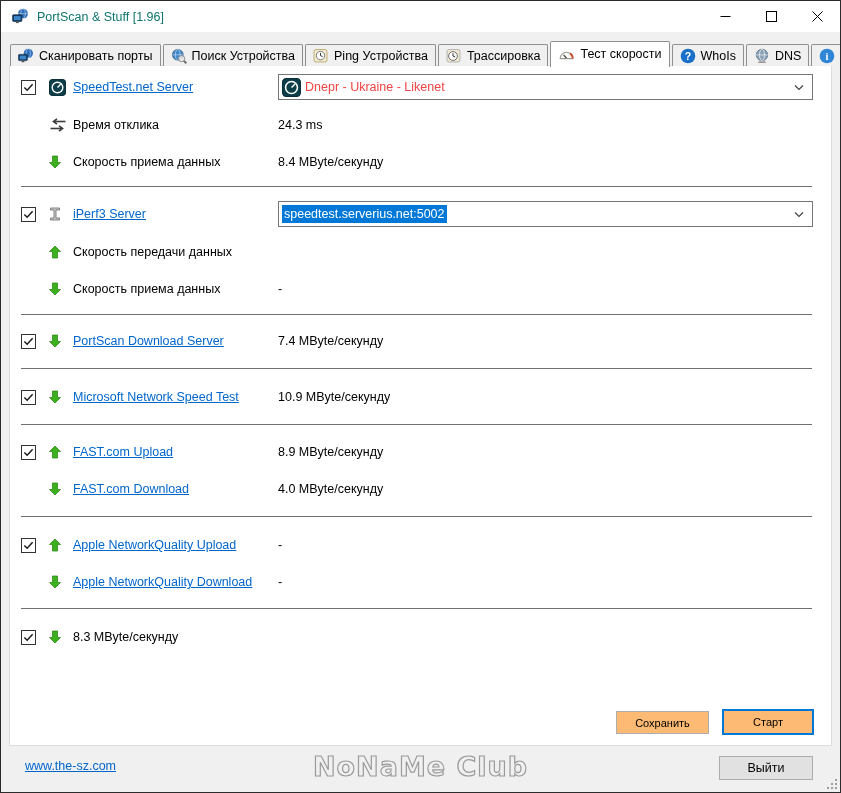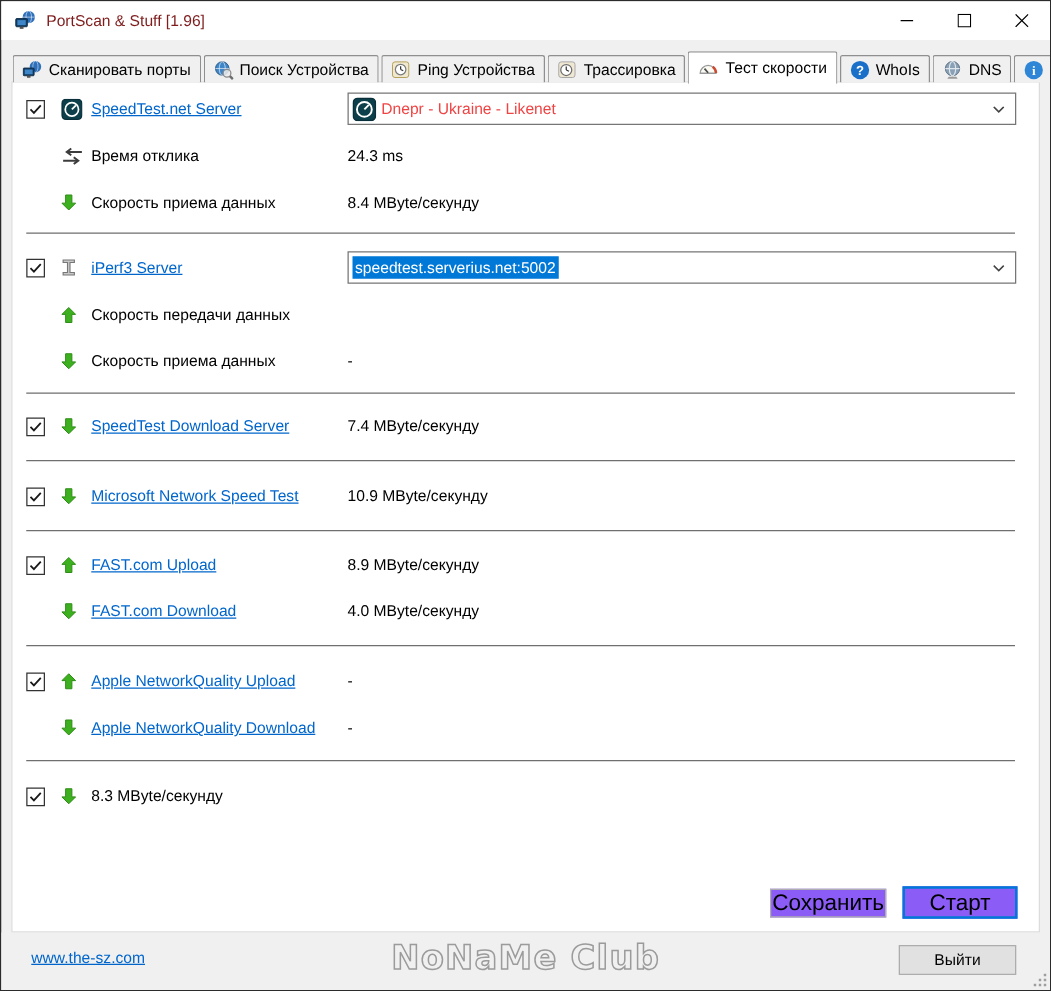--- a/index.html
+++ b/index.html
@@ -1,21 +1,21 @@
 <!DOCTYPE html>
 <html><head>
 <meta charset="utf-8">
 <style>
   html,body{margin:0;padding:0;background:#cfcfcf;}
   body{width:841px;height:793px;position:relative;font-family:"Liberation Sans",sans-serif;-webkit-font-smoothing:antialiased;}
   .window{position:absolute;inset:0;background:#f0f0f0;border:1px solid #2b2b2b;box-sizing:border-box;overflow:hidden;}
   
   .titlebar{position:absolute;left:0;top:0;right:0;height:31px;background:#ffffff;display:flex;align-items:center;}
   .titlebar .appico{margin-left:11px;width:17px;height:17px;flex:0 0 auto;}
-  .titlebar .title{margin-left:8px;font-size:12.5px;color:#7f1d1d;}
+  .titlebar .title{margin-left:8px;font-size:12.5px;color:#0f766e;}
   .winbtns{margin-left:auto;display:flex;height:31px;}
   .winbtn{width:46px;height:31px;display:flex;align-items:center;justify-content:center;cursor:default;}
   
   .tabs{position:absolute;left:9px;top:40px;right:9px;height:25px;display:flex;align-items:flex-end;z-index:3;}
   .tab{display:flex;align-items:center;gap:5px;padding:0 7px;border:1px solid #8f8f8f;border-bottom:none;background:#f0f0f0;height:22px;box-sizing:border-box;margin-right:2px;font-size:12.5px;color:#000;white-space:nowrap;position:relative;border-radius:2px 2px 0 0;}
   .tab svg{flex:0 0 auto;}
   .tab.active{background:#ffffff;height:26px;margin-bottom:-1px;padding-bottom:1px;z-index:4;}
   
   .panel{position:absolute;left:8px;right:8px;top:64px;height:681px;background:#ffffff;border:1px solid #dcdcdc;box-sizing:border-box;z-index:2;}
   .row{display:flex;align-items:center;height:26px;font-size:12.5px;color:#000;}
@@ -27,21 +27,21 @@
   .checkbox{width:13px;height:13px;background:#fff;border:1px solid #333;display:flex;align-items:center;justify-content:center;box-sizing:content-box;}
   a.link{color:#0066cc;text-decoration:underline;cursor:pointer;}
   .sep{height:0;border-top:1px solid #6f6f6f;margin-left:11px;margin-right:19px;}
   
   .combo{width:535px;height:26px;border:1px solid #767676;background:#fff;box-sizing:border-box;display:flex;align-items:center;position:relative;cursor:default;}
   .combo .cicon{margin-left:3px;width:19px;height:19px;flex:0 0 auto;}
   .combo .ctext{margin-left:4px;font-size:12.5px;color:#ef4444;white-space:nowrap;overflow:hidden;}
   .combo .ctext.selected{margin-left:3px;background:#0078d7;color:#fff;padding:2px 2px;}
   .combo .chev{position:absolute;right:8px;top:10px;}
   
-  .pbtn{position:absolute;font-size:18px;display:flex;align-items:center;justify-content:center;background:#8b5cf6;border:1px solid #adadad;box-sizing:border-box;cursor:default;}
+  .pbtn{position:absolute;font-size:11px;display:flex;align-items:center;justify-content:center;background:#fdba74;border:1px solid #adadad;box-sizing:border-box;cursor:default;}
   .pbtn.save{left:606px;top:645px;width:93px;height:23px;}
   .pbtn.start{left:712px;top:643px;width:92px;height:26px;border:2px solid #0078d7;}
   
   .footer{position:absolute;left:0;right:0;bottom:0;height:46px;background:#f0f0f0;}
   .footer .site{position:absolute;left:24px;top:13px;font-size:12.5px;}
   .watermark{position:absolute;left:50%;top:5px;transform:translateX(-50%);font-size:27px;font-weight:bold;letter-spacing:1px;color:rgba(240,240,240,0.25);-webkit-text-stroke:1.2px #9b9b9b;white-space:nowrap;font-family:"DejaVu Sans",sans-serif;}
   .fbtn{position:absolute;right:27px;top:10px;width:94px;height:24px;background:#e1e1e1;border:1px solid #adadad;box-sizing:border-box;display:flex;align-items:center;justify-content:center;font-size:12.5px;cursor:default;}
   .grip{position:absolute;right:2px;bottom:2px;}
   
 </style>
@@ -262,21 +262,21 @@
               <path d="M1.5 6 L4.5 9 L10.5 2.5" fill="none" stroke="#1a1a1a" stroke-width="1.6"></path>
             </svg>
           </span>
         </span>
       <span class="cell ico">
           <svg width="12" height="14" viewBox="0 0 12 14">
             <path d="M6 13 L0.5 7.5 H3.5 V1 H8.5 V7.5 H11.5 Z" fill="#3cb01f" stroke="#2f8c16" stroke-width="0.8"></path>
           </svg>
         </span>
       <span class="cell label">
-          <a class="link">SpeedTest Download Server</a>
+          <a class="link">PortScan Download Server</a>
         </span>
       <span class="cell value">7.4 MByte/секунду</span>
     </div>
 
     <div class="sep" style="margin-top:14px"></div>
 
     <div class="row" style="margin-top:15px">
       <span class="cell cb">
           <span class="checkbox">
             <svg width="11" height="11" viewBox="0 0 12 12">

